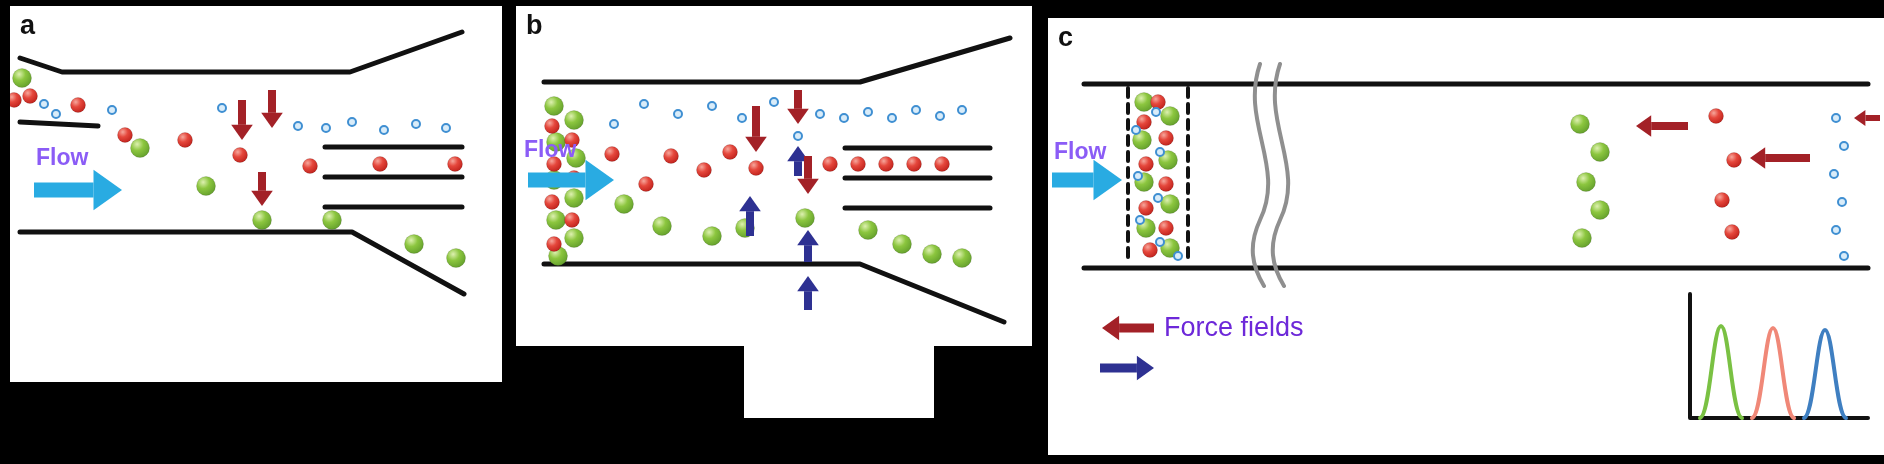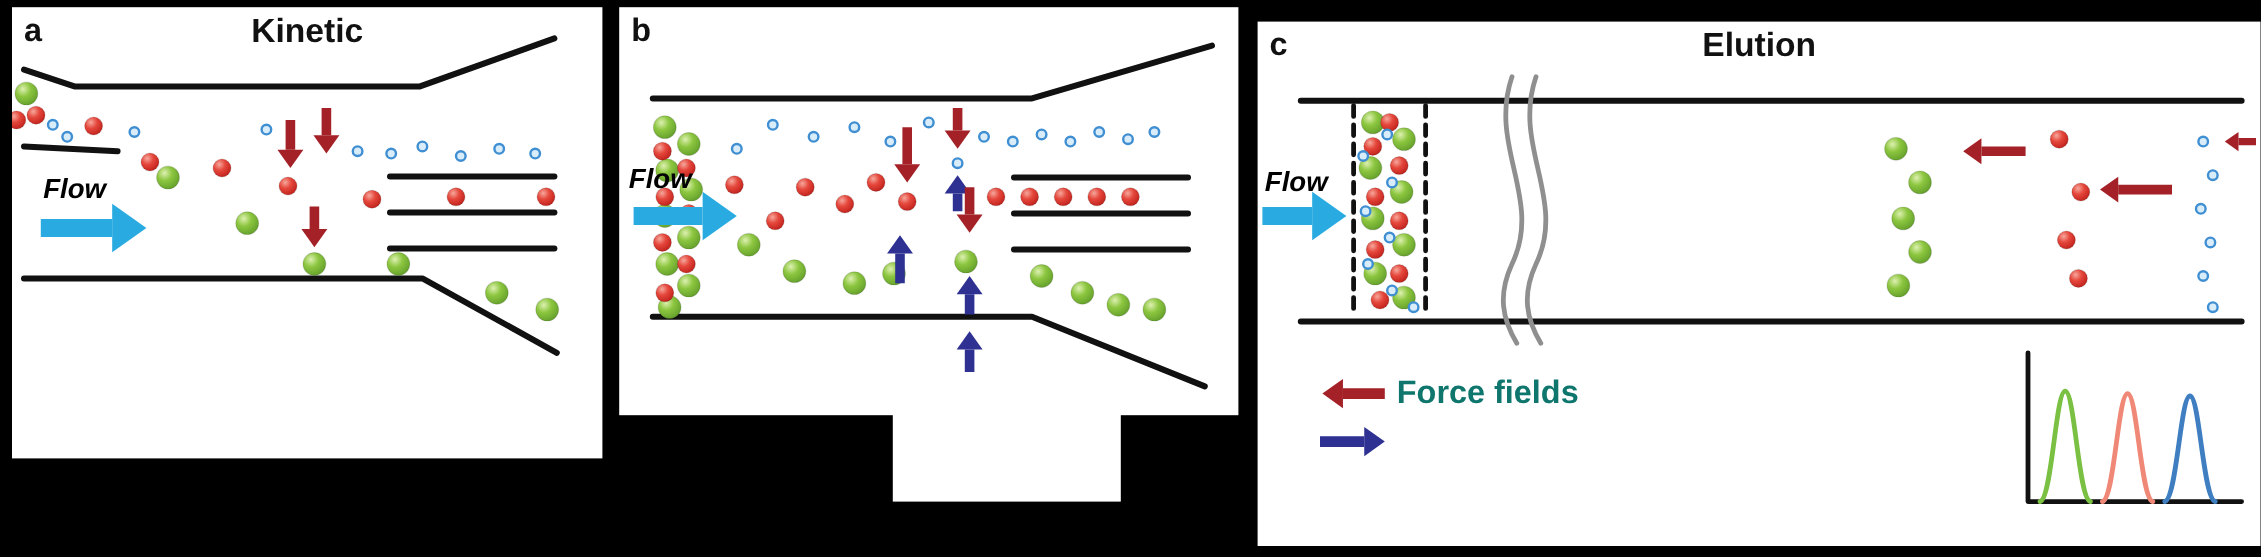--- a/index.html
+++ b/index.html
@@ -6,26 +6,26 @@
   .stage{position:relative;width:1884px;height:464px;background:#000;overflow:hidden;
          font-family:"Liberation Sans",sans-serif;}
   .panel{position:absolute;background:#fff;}
   #panel-a{left:10px;top:6px;width:492px;height:376px;}
   #panel-b{left:516px;top:6px;width:516px;height:340px;overflow:visible;}
   #panel-c{left:1048px;top:18px;width:836px;height:437px;}
   .panel>svg{position:absolute;left:0;top:0;}
   .letter{position:absolute;top:4px;left:10px;font-size:27px;font-weight:bold;color:#111;}
   .title{position:absolute;top:4px;left:0;right:0;text-align:center;
          font-size:28px;font-weight:bold;color:#111;}
-  .flow{position:absolute;font-size:23px;font-weight:bold;font-style:italic;color:#000000;}
+  .flow{position:absolute;font-size:23px;font-weight:bold;color:#8b5cf6;}
   #panel-a .flow{left:26px;top:138px;}
   #panel-b .flow{left:8px;top:130px;}
   #panel-c .flow{left:6px;top:120px;}
   #panel-b .notch{position:absolute;left:228px;top:339px;width:190px;height:73px;background:#fff;}
-  #panel-c .force-label{position:absolute;left:116px;top:294px;font-size:27px;font-weight:bold;color:#0f766e;}
+  #panel-c .force-label{position:absolute;left:116px;top:294px;font-size:27px;font-weight:normal;color:#6d28d9;}
   #panel-c .elution-label{position:absolute;left:642px;top:404px;width:178px;text-align:center;
                           font-size:20px;font-weight:bold;color:#111;}
 </style>
 </head>
 <body>
 
 <svg width="0" height="0" style="position:absolute">
   <defs>
     <radialGradient id="gradGreen" cx="35%" cy="30%" r="75%">
       <stop offset="0%" stop-color="#ddf0b0"></stop>
@@ -79,21 +79,20 @@
         <line x1="24" y1="184" x2="83.5" y2="184" stroke="#29abe2" stroke-width="15"></line>
         <polygon points="112,184 83.5,204.25 83.5,163.75" fill="#29abe2"></polygon>
         <line x1="232" y1="94" x2="232" y2="118.8" stroke="#a32127" stroke-width="8"></line>
         <polygon points="232,134 221.2,118.8 242.8,118.8" fill="#a32127"></polygon>
         <line x1="262" y1="84" x2="262" y2="106.8" stroke="#a32127" stroke-width="8"></line>
         <polygon points="262,122 251.2,106.8 272.8,106.8" fill="#a32127"></polygon>
         <line x1="252" y1="166" x2="252" y2="184.8" stroke="#a32127" stroke-width="8"></line>
         <polygon points="252,200 241.2,184.8 262.8,184.8" fill="#a32127"></polygon>
       </svg>
     <div class="letter">a</div>
-    <div class="title">Kinetic</div>
     <div class="flow">Flow</div>
   </section>
 
   <section class="panel" id="panel-b">
     <div class="notch"></div>
     <svg id="svg-b" viewBox="0 0 516 340" width="516" height="340">
         <path d="M 28,76 L 344,76 L 494,32" fill="none" stroke="#111111" stroke-width="5" stroke-linecap="round" stroke-linejoin="round"></path>
         <path d="M 28,258 L 344,258 L 488,316" fill="none" stroke="#111111" stroke-width="5" stroke-linecap="round" stroke-linejoin="round"></path>
         <path d="M 329,142 L 474,142" fill="none" stroke="#111111" stroke-width="5" stroke-linecap="round" stroke-linejoin="round"></path>
         <path d="M 329,172 L 474,172" fill="none" stroke="#111111" stroke-width="5" stroke-linecap="round" stroke-linejoin="round"></path>
@@ -227,18 +226,17 @@
         <line x1="762" y1="140" x2="717.2" y2="140" stroke="#a32127" stroke-width="8"></line>
         <polygon points="702,140 717.2,129.2 717.2,150.8" fill="#a32127"></polygon>
         <line x1="832" y1="100" x2="817.4" y2="100" stroke="#a32127" stroke-width="6"></line>
         <polygon points="806,100 817.4,91.9 817.4,108.1" fill="#a32127"></polygon>
         <line x1="106" y1="310" x2="71.1" y2="310" stroke="#a32127" stroke-width="9"></line>
         <polygon points="54,310 71.1,297.85 71.1,322.15" fill="#a32127"></polygon>
         <line x1="52" y1="350" x2="88.9" y2="350" stroke="#2e3192" stroke-width="9"></line>
         <polygon points="106,350 88.9,362.15 88.9,337.85" fill="#2e3192"></polygon>
       </svg>
     <div class="letter">c</div>
-    <div class="title">Elution</div>
     <div class="flow">Flow</div>
     <div class="force-label">Force fields</div>
   </section>
 
 </div>
 
 </body></html>

